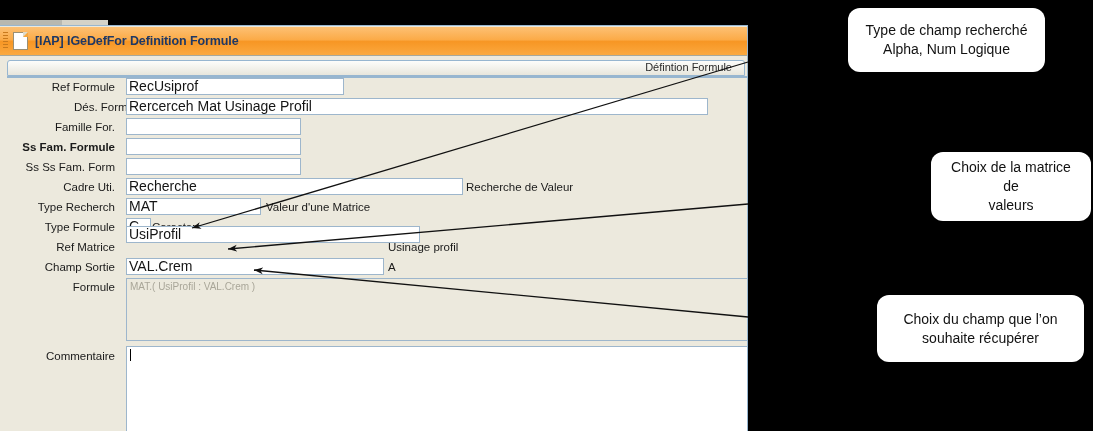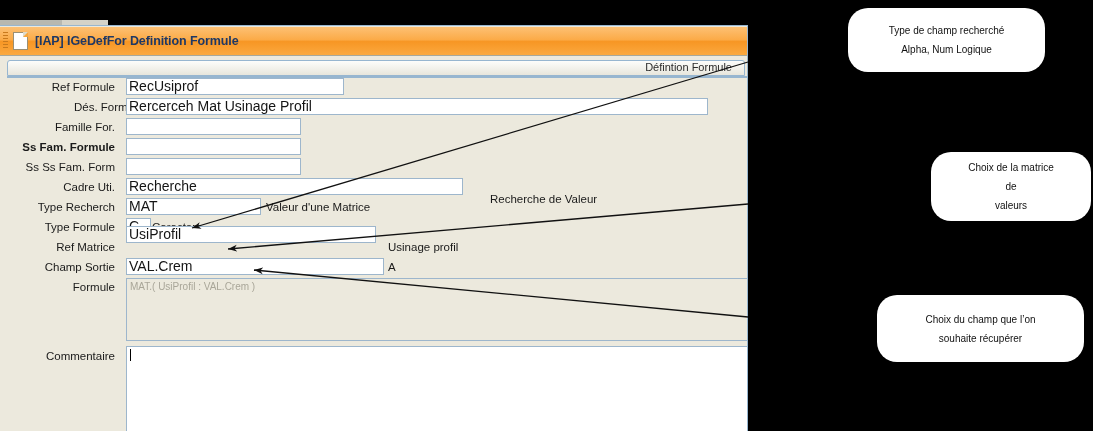--- a/index.html
+++ b/index.html
@@ -104,23 +104,23 @@
   }
   #formule-box{ background:#ece9dd;color:#a9a699; }
   #comment-box{ background:#ffffff;color:#111; }
   .caret{
     display:inline-block;width:1px;height:12px;background:#000;
     vertical-align:-2px;
   }
 
   
   .callout{
-    position:absolute;background:#ffffff;border-radius:20px;
+    position:absolute;background:#ffffff;border-radius:12px;
     display:flex;align-items:center;justify-content:center;
-    text-align:center;font-size:10px;color:#111;
+    text-align:center;font-size:14px;color:#111;
     line-height:19px;
     padding:4px 8px;box-sizing:border-box;
   }
 
   
   #arrows{position:absolute;left:0;top:0;width:1093px;height:431px;pointer-events:none;}
 </style>
 </head>
 <body>
 
@@ -147,29 +147,29 @@
       <div class="lbl" style="left: 0px; top: 21px; margin-left: 28px;">Dés. Formule</div>
       <div class="fld" style="left: 126px; top: 20px; width: 582px;">Rercerceh Mat Usinage Profil</div>
       <div class="lbl" style="left: 0px; top: 41px;">Famille For.</div>
       <div class="fld" style="left: 126px; top: 40px; width: 175px;"></div>
       <div class="lbl" style="left: 0px; top: 61px; font-weight: bold;">Ss Fam. Formule</div>
       <div class="fld" style="left: 126px; top: 60px; width: 175px;"></div>
       <div class="lbl" style="left: 0px; top: 81px;">Ss Ss Fam. Form</div>
       <div class="fld" style="left: 126px; top: 80px; width: 175px;"></div>
       <div class="lbl" style="left: 0px; top: 101px;">Cadre Uti.</div>
       <div class="fld" style="left: 126px; top: 100px; width: 337px;">Recherche</div>
-      <div class="side" style="left: 466px; top: 113px; margin-left: 24px;">Recherche de Valeur</div>
+      <div class="side" style="left: 466px; top: 101px;">Recherche de Valeur</div>
       <div class="lbl" style="left: 0px; top: 121px;">Type Recherch</div>
       <div class="fld" style="left: 126px; top: 120px; width: 135px;">MAT</div>
       <div class="side" style="left: 266px; top: 121px;">Valeur d'une Matrice</div>
       <div class="lbl" style="left: 0px; top: 141px;">Type Formule</div>
       <div class="fld" style="left: 126px; top: 140px; width: 25px;">C</div>
       <div class="side" style="left: 152px; top: 141px;">Caractere</div>
       <div class="lbl" style="left: 0px; top: 161px;">Ref Matrice</div>
-      <div class="fld" style="left: 126px; top: 148px; width: 250px;">UsiProfil</div>
+      <div class="fld" style="left: 126px; top: 148px; width: 294px;">UsiProfil</div>
       <div class="side" style="left: 388px; top: 161px;">Usinage profil</div>
       <div class="lbl" style="left: 0px; top: 181px;">Champ Sortie</div>
       <div class="fld" style="left: 126px; top: 180px; width: 258px;">VAL.Crem</div>
       <div class="side" style="left: 388px; top: 181px;">A</div>
       <div class="lbl" style="left: 0px; top: 201px;">Formule</div>
       <div class="bigbox" id="formule-box" style="left: 126px; top: 200px; width: 622px; height: 63px;">MAT.( UsiProfil : VAL.Crem )</div>
       <div class="lbl" style="left: 0px; top: 270px;">Commentaire</div>
       <div class="bigbox" id="comment-box" style="left: 126px; top: 268px; width: 622px; height: 86px;"><span class="caret"></span></div>
     </div>
 </div>

